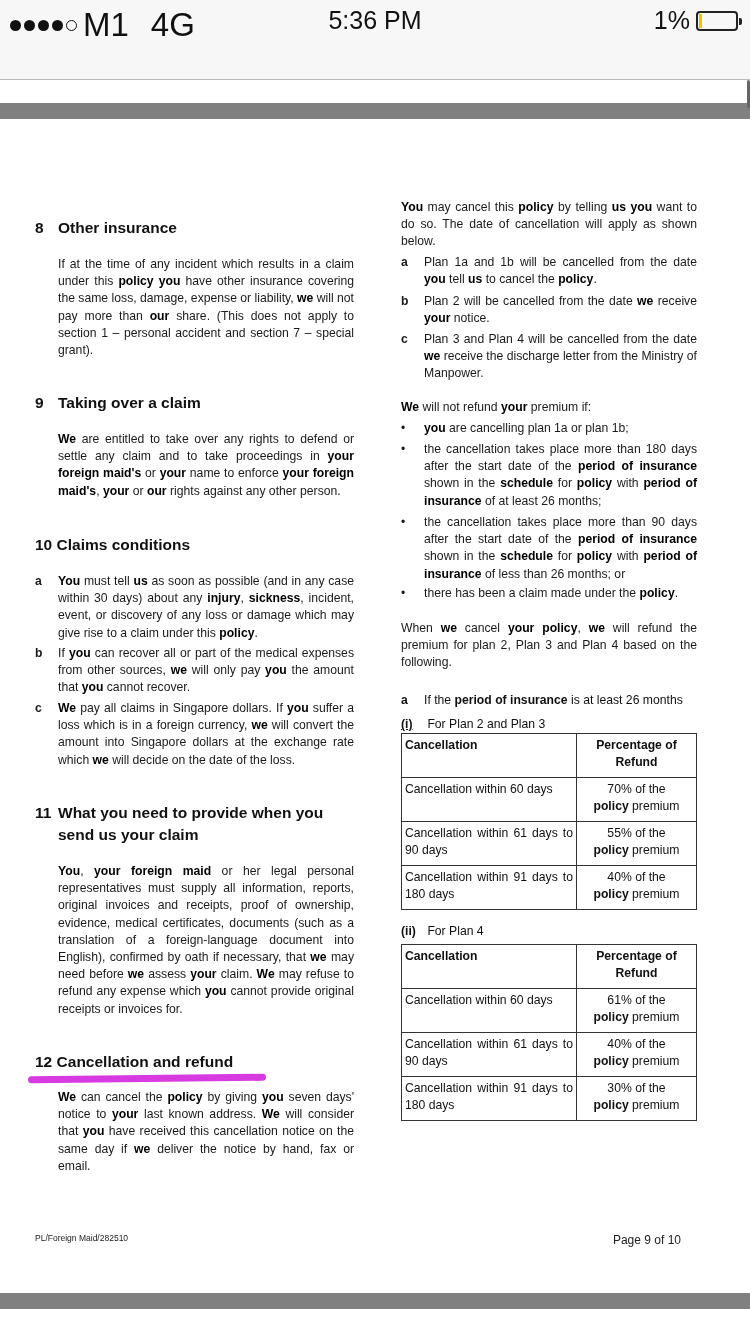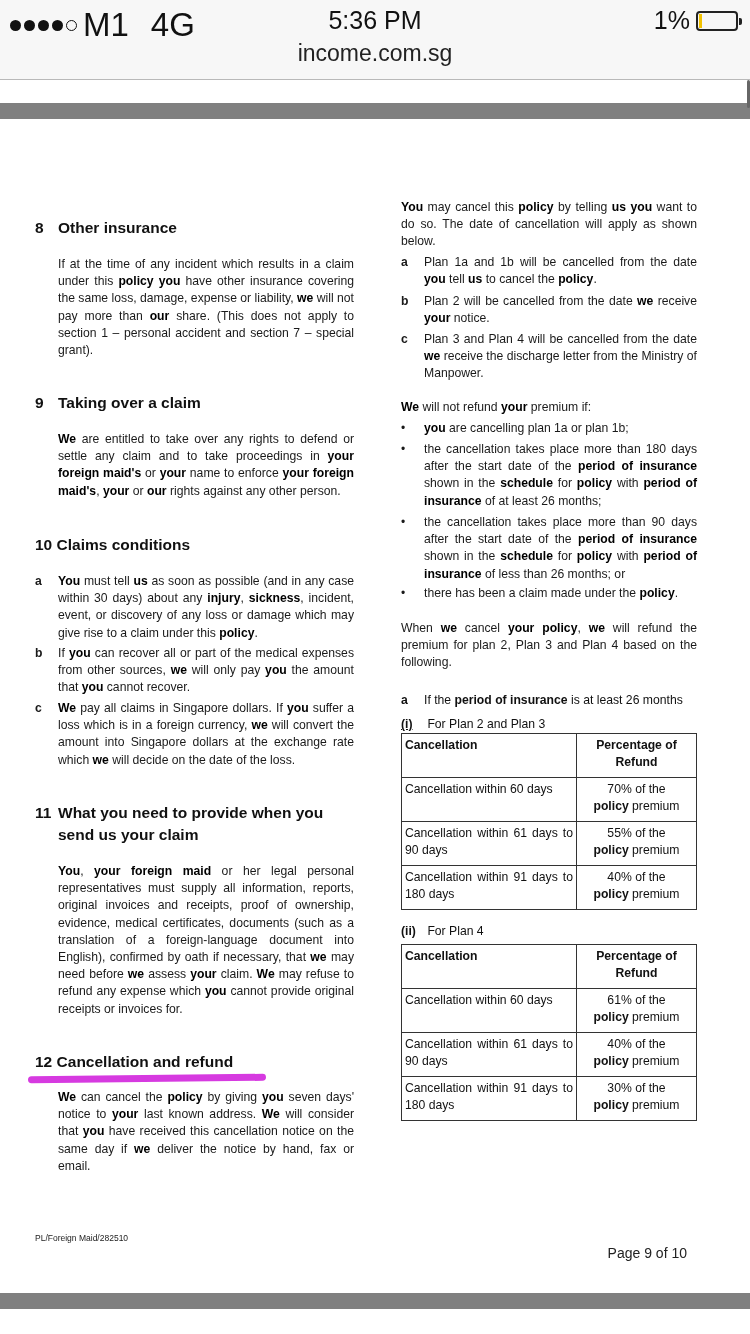--- a/index.html
+++ b/index.html
@@ -47,21 +47,21 @@
     table.refund td, table.refund th { border: 1px solid #333; vertical-align: top; padding: 3px 3px 6px 3px; }
     table.refund th { font-weight: bold; }
     table.refund th.c1 { text-align: left; width: 175px; }
     table.refund th.c2 { text-align: center; }
     table.refund td.c1 { text-align: justify; width: 175px; height: 43px; }
     table.refund td.c2 { text-align: center; }
     .sub { position: absolute; font-size: 12.2px; line-height: 17px; }
     .sub .lbl { display: inline-block; width: 23px; }
 
     .footer-left { position: absolute; left: 35px; top: 1114px; font-size: 8.5px; color: #222; }
-    .footer-right { position: absolute; right: 63px; top: 1114px; font-size: 14px; color: #222; margin-top: 12px; }
+    .footer-right { position: absolute; right: 69px; top: 1114px; font-size: 12px; color: #222; }
 
     .scroll-ind { position: absolute; right: 0; top: 80px; width: 3px; height: 28px; background: #666; border-radius: 2px; }
   </style>
 </head>
 <body>
 
 <div class="statusbar">
   <div class="sb-left">
     <div class="sb-dots">
       <span class="dot"></span>
@@ -71,21 +71,20 @@
         <span class="dot empty"></span>
     </div>
     <span class="sb-carrier">M1</span>
     <span>4G</span>
   </div>
   <div class="sb-time">5:36 PM</div>
   <div class="sb-right">
     <span>1%</span>
     <span class="battery"></span>
   </div>
-  <div class="url">income.com.sg</div>
 </div>
 
 <div class="grey-bar top"></div>
 
 <div class="doc">
 
   <div class="h" style="left:35px; top:98px;">
     <span class="num">8</span><span>Other insurance</span>
   </div>
   <div class="p" style="left:58px; top:137px; width:296px;">If at the time of any incident which results in a claim under this <b>policy you</b> have other insurance covering the same loss, damage, expense or liability, <b>we</b> will not pay more than <b>our</b> share. (This does not apply to section 1 – personal accident and section 7 – special grant).</div>

